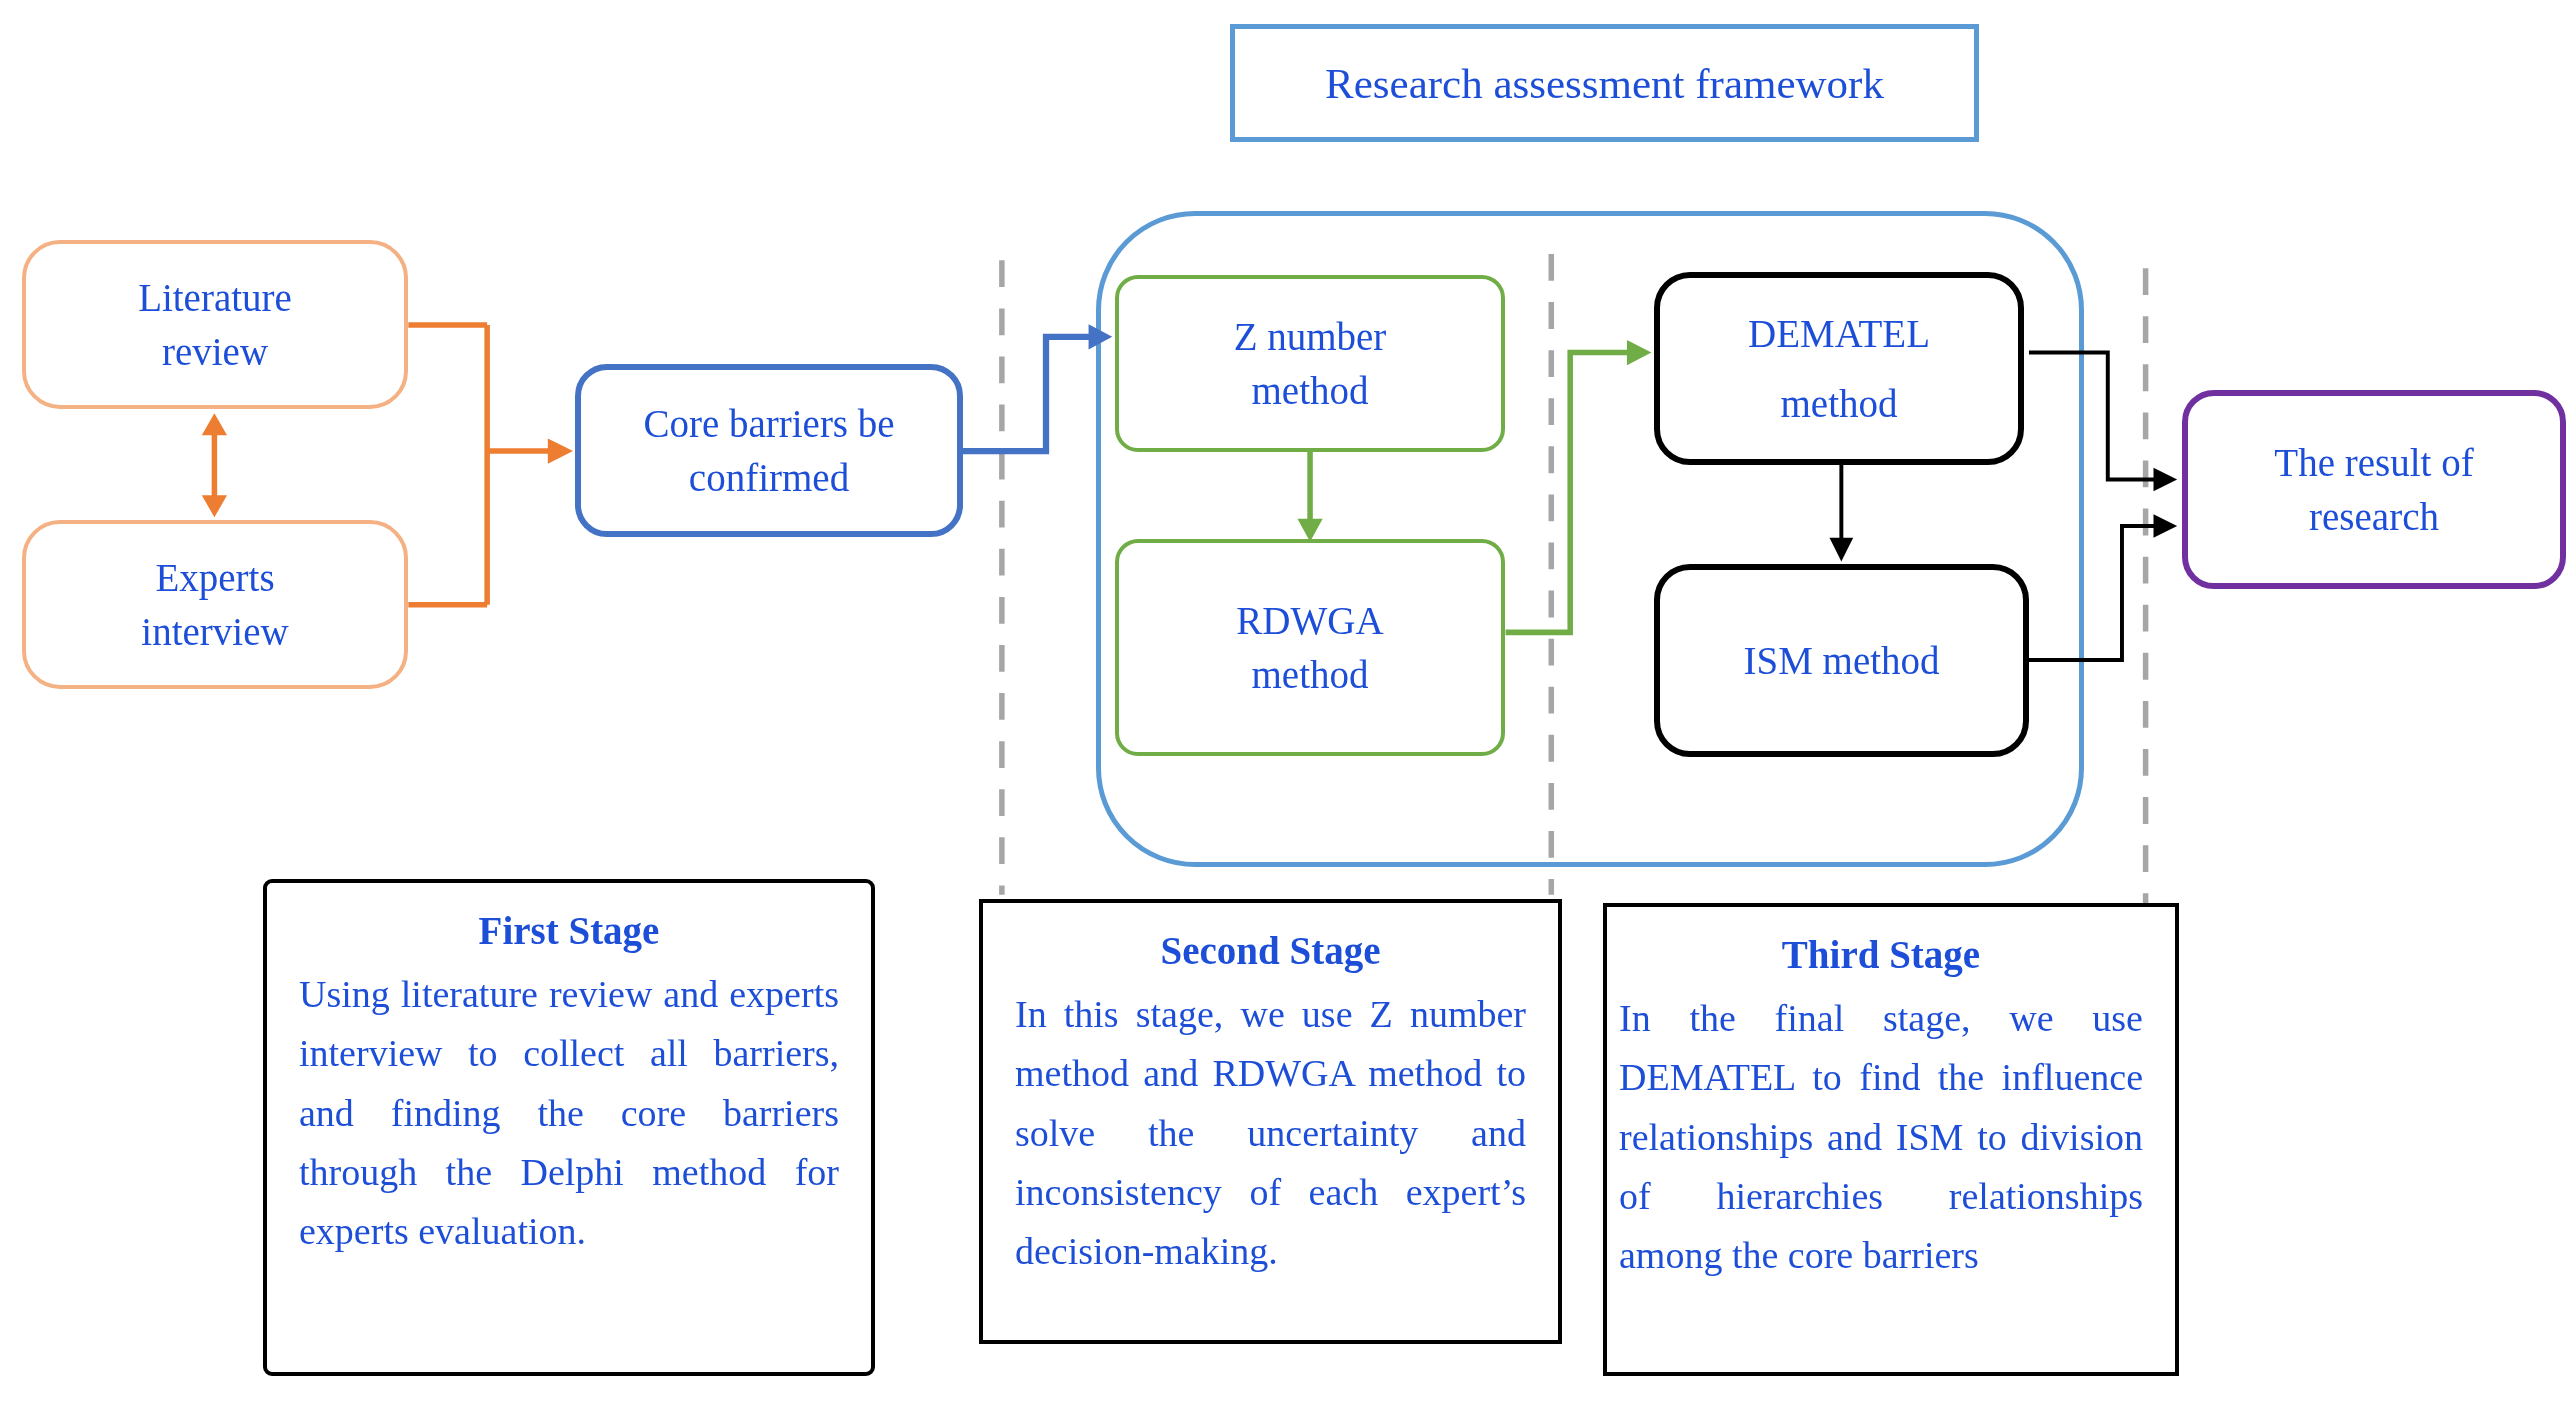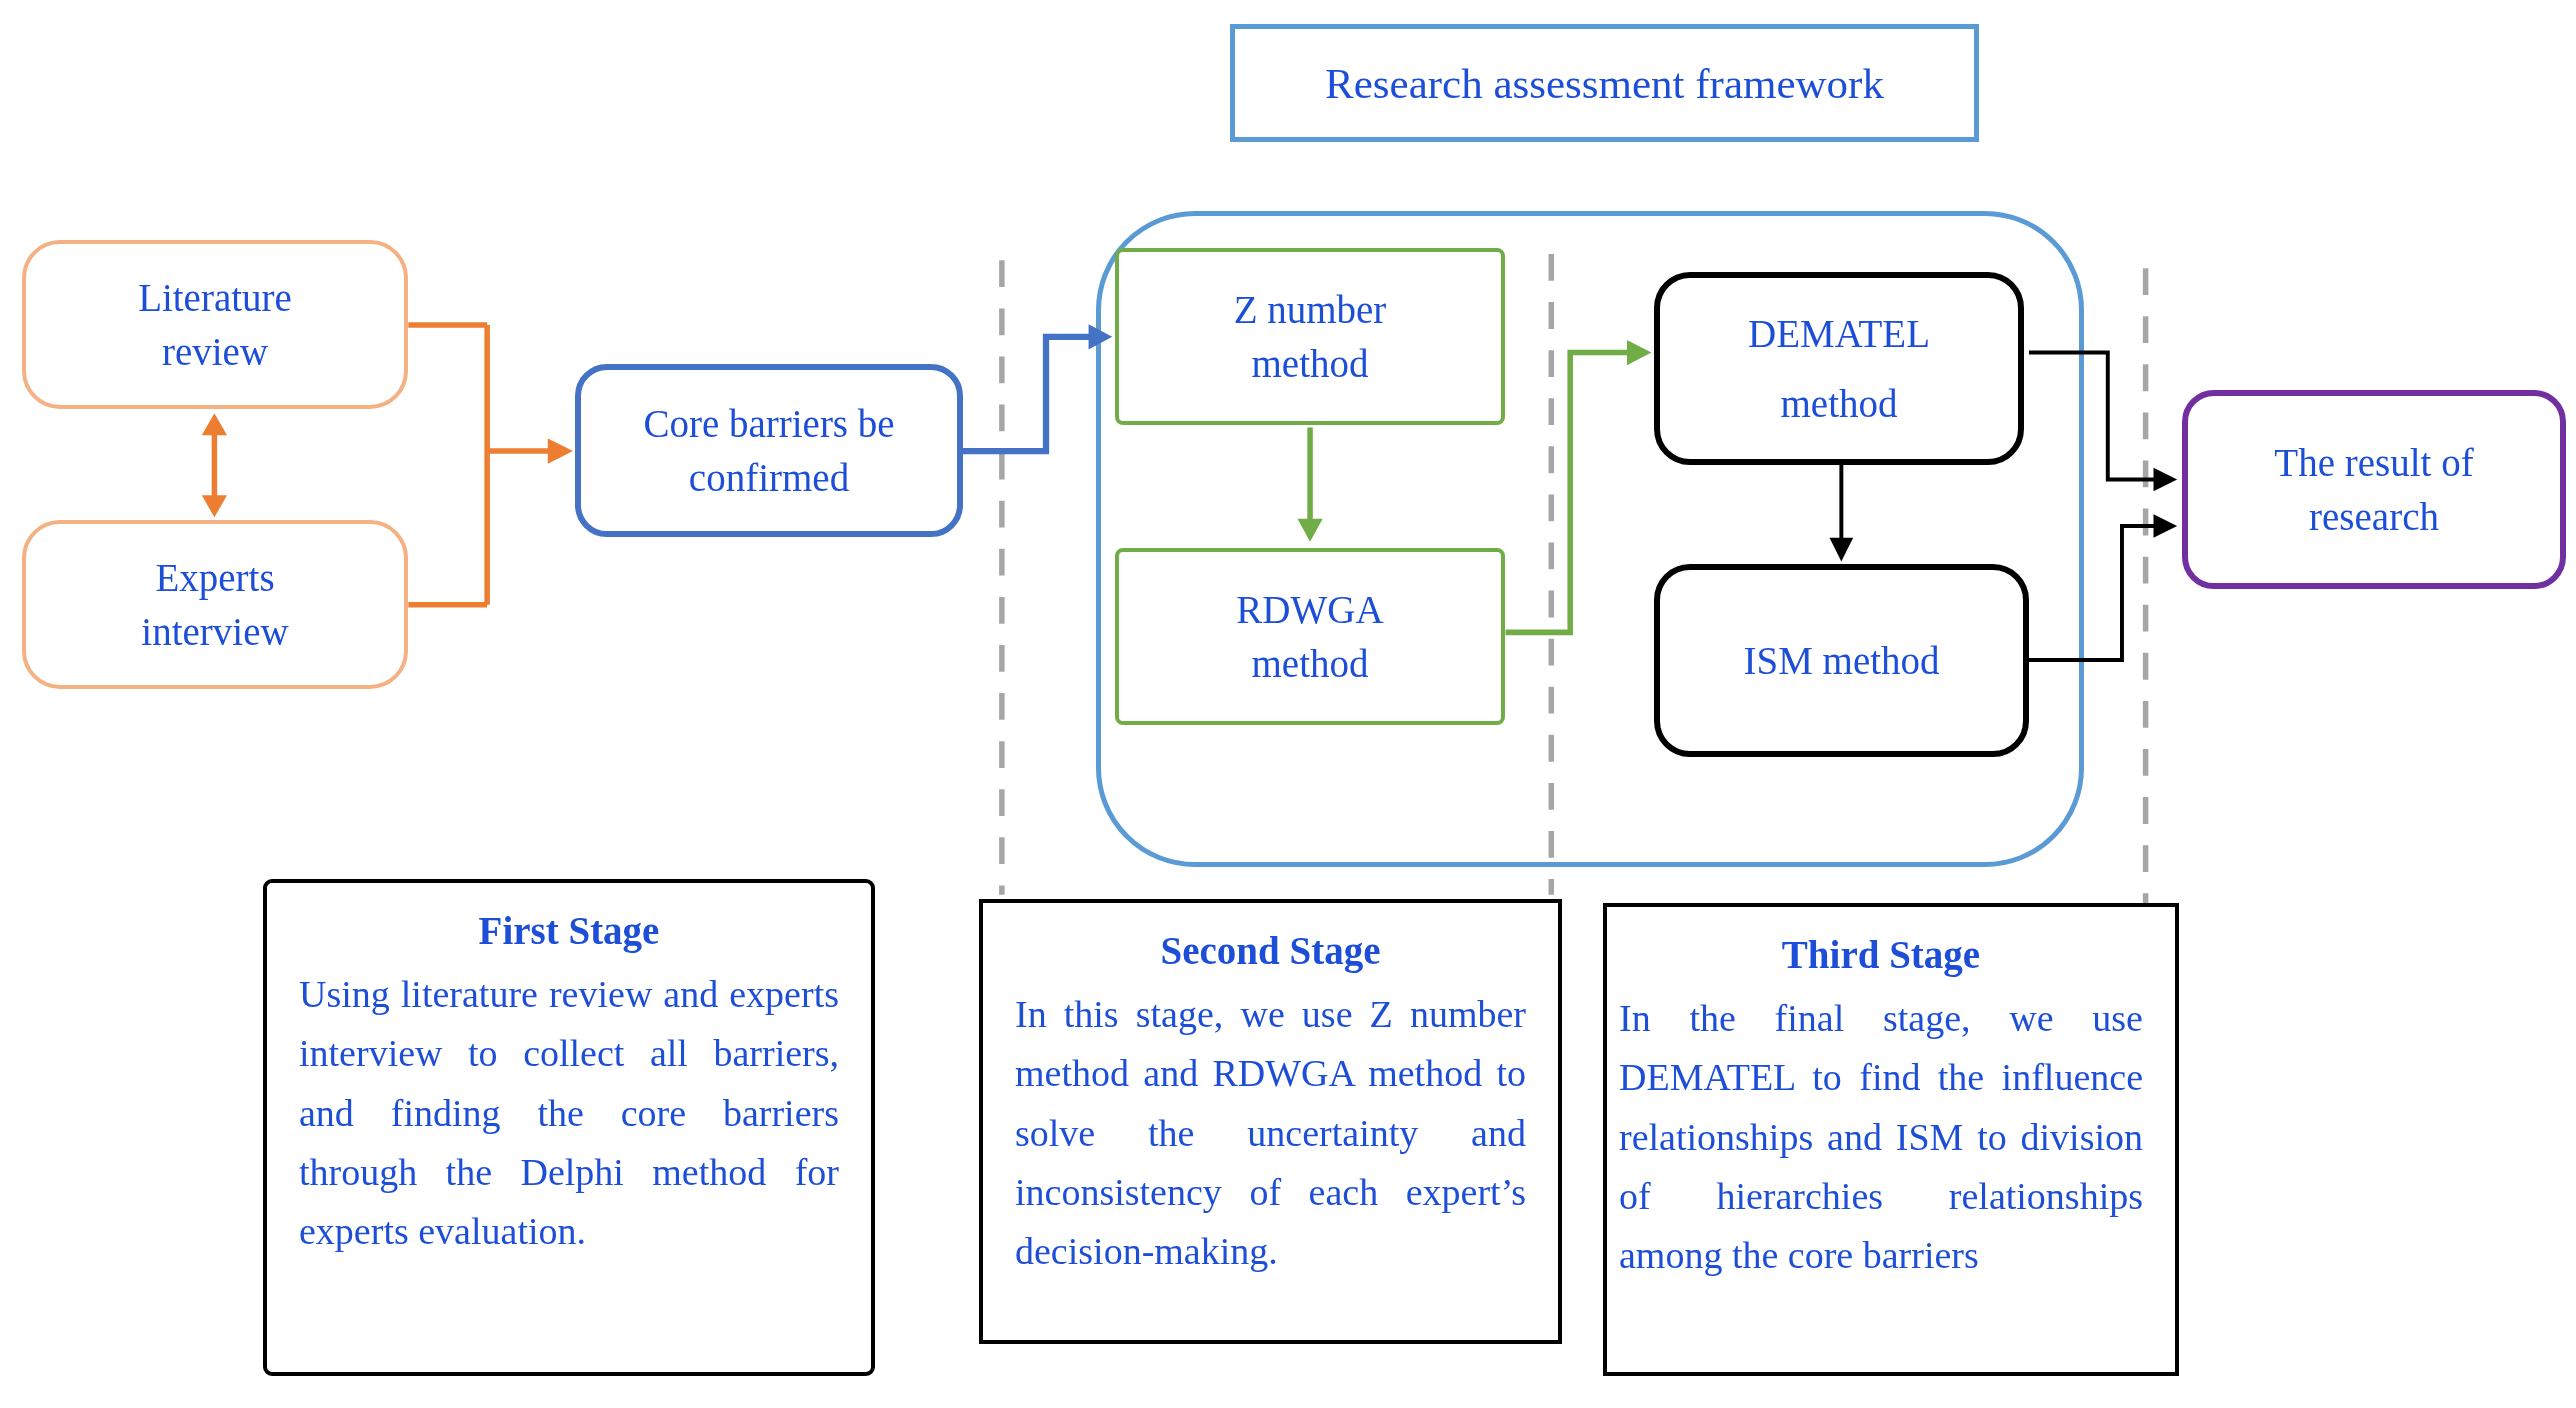--- a/index.html
+++ b/index.html
@@ -18,21 +18,21 @@
     position:absolute;z-index:2;
     background:#ffffff;
     display:flex;flex-direction:column;align-items:center;justify-content:center;
     text-align:center;
     font-size:39px;line-height:1.38;
     box-sizing:border-box;
   }
   .node span{display:block;white-space:nowrap;}
   .orange-node{border:4.7px solid #F4B183;border-radius:38px;}
   .blue-node{border:6.3px solid #4472C4;border-radius:32px;}
-  .green-node{border:4.7px solid #70AD47;border-radius:8px;}
+  .green-node{border:4.7px solid #70AD47;border-radius:23px;margin-top:27px;}
   .black-node{border:6.3px solid #000000;border-radius:36px;}
   .purple-node{border:6.3px solid #7030A0;border-radius:32px;}
   
   #framework-container{
     position:absolute;z-index:0;
     left:1096px;top:211px;width:988px;height:656px;
     border:5.5px solid #5B9BD5;border-radius:99px;
     background:transparent;box-sizing:border-box;
   }
   
@@ -58,21 +58,21 @@
     font-size:38px;line-height:1.56;text-align:justify;
   }
   #stage-1{left:263px;top:879px;width:612px;height:497px;border-radius:9px;}
   #stage-2{left:979px;top:899px;width:583px;height:445px;}
   #stage-3{left:1603px;top:903px;width:576px;height:473px;padding-left:12px;}
   
   #node-literature{left:22px;top:240px;width:386px;height:169px;}
   #node-experts{left:22px;top:520px;width:386px;height:169px;}
   #node-core{left:575px;top:364px;width:388px;height:173px;}
   #node-z{left:1115px;top:248px;width:390px;height:177px;}
-  #node-rdwga{left:1115px;top:548px;width:390px;height:177px;}
+  #node-rdwga{left:1115px;top:512px;width:390px;height:217px;}
   #node-dematel{left:1654px;top:272px;width:370px;height:193px;gap:16px;}
   #node-ism{left:1654px;top:564px;width:375px;height:193px;}
   #node-result{left:2182px;top:390px;width:384px;height:199px;}
 </style>
 </head>
 <body>
 
 <div id="canvas">
 
   <div id="framework-container"></div>

